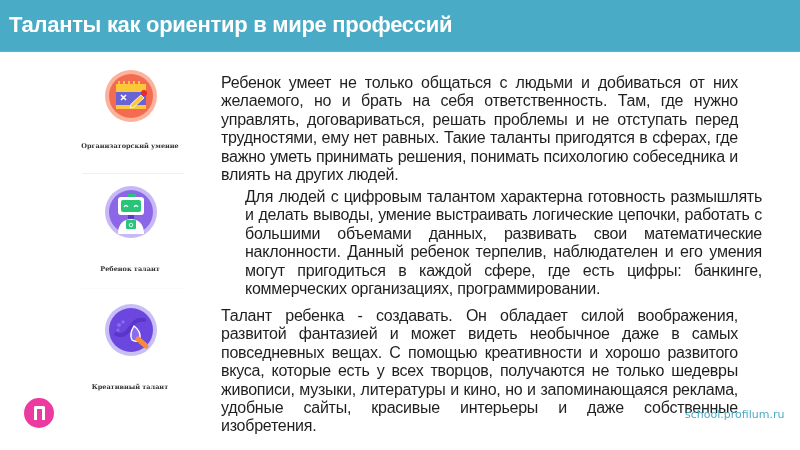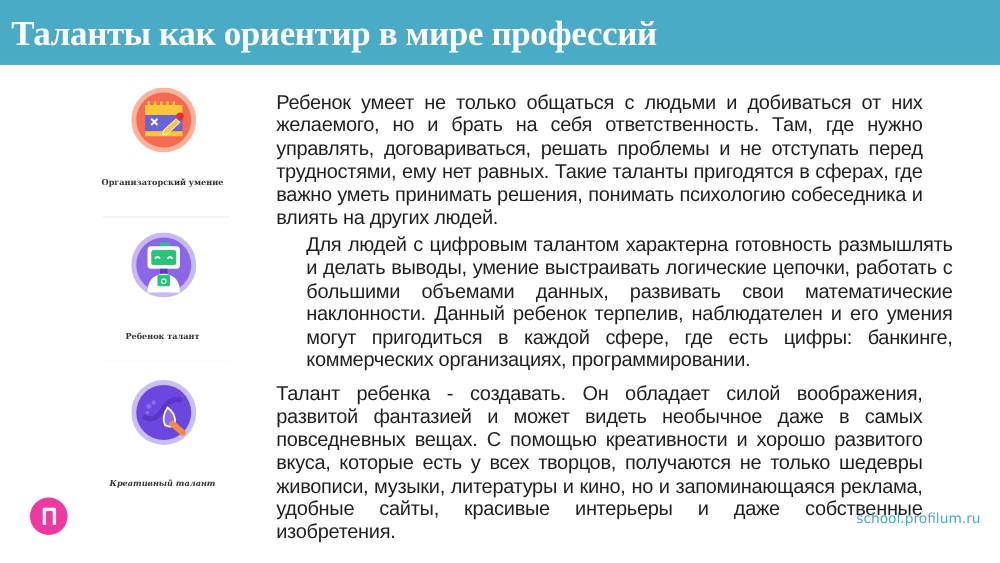--- a/index.html
+++ b/index.html
@@ -5,22 +5,22 @@
     * { box-sizing: border-box; margin: 0; padding: 0; }
     html, body { width: 800px; height: 450px; background: #ffffff; overflow: hidden; }
     body { position: relative; font-family: "Liberation Sans", sans-serif; color: #1e1e1e; }
 
     .header {
       position: absolute; left: 0; top: 0; width: 800px; height: 52px;
       background: #4aabc6; border-bottom: 1px solid #5fb3bf;
     }
     .header-title {
       position: absolute; left: 9px; top: 12px;
-      font-family: Liberation Serif, serif; font-weight: bold;
-      font-size: 28px; color: #ffffff; letter-spacing: -0.3px;
+      font-family: Liberation Sans, sans-serif; font-weight: bold;
+      font-size: 22px; color: #ffffff; letter-spacing: -0.3px;
     }
 
     .talent-card {
       position: absolute; left: 60px; width: 140px; height: 110px;
       text-align: center;
     }
     .talent-card .icon-wrap {
       position: absolute; left: 45px; width: 52px; height: 52px;
     }
     .talent-card .talent-label {
@@ -109,20 +109,20 @@
       <circle cx="26" cy="26" r="26" fill="#c9bff7"></circle>
       <circle cx="26" cy="26" r="22" fill="#6b47e0"></circle>
       <path d="M11 30 q8 4 14 -6 q6 -10 14 -8" stroke="#5a36c8" stroke-width="4" fill="none" stroke-linecap="round"></path>
       <circle cx="14" cy="21" r="2" fill="#8a6cef"></circle>
       <circle cx="18" cy="18" r="1.8" fill="#8a6cef"></circle>
       <circle cx="13" cy="26" r="1.5" fill="#8a6cef"></circle>
       <path d="M29 22 q-5 8 -2 14 q5 3 8 -1 q1 -8 -6 -13 z" fill="#8a6cef" stroke="#ffffff" stroke-width="1.4"></path>
       <path d="M33 35 l8 7" stroke="#f98b3a" stroke-width="5" stroke-linecap="round"></path>
     </svg>
   </div>
-  <div class="talent-label" style="top:85px;font-style:italic;">Креативный талант</div>
+  <div class="talent-label" style="top:85px;">Креативный талант</div>
 </div>
 <div class="desc" style="top:307px;">Талант ребенка - создавать. Он обладает силой воображения, развитой фантазией и может видеть необычное даже в самых повседневных вещах. С помощью креативности и хорошо развитого вкуса, которые есть у всех творцов, получаются не только шедевры живописи, музыки, литературы и кино, но и запоминающаяся реклама, удобные сайты, красивые интерьеры и даже собственные изобретения.</div>
 
 <div class="logo">
   <div class="logo-mark"></div>
 </div>
 <a class="site-link">school.profilum.ru</a>
 
 </body></html>

